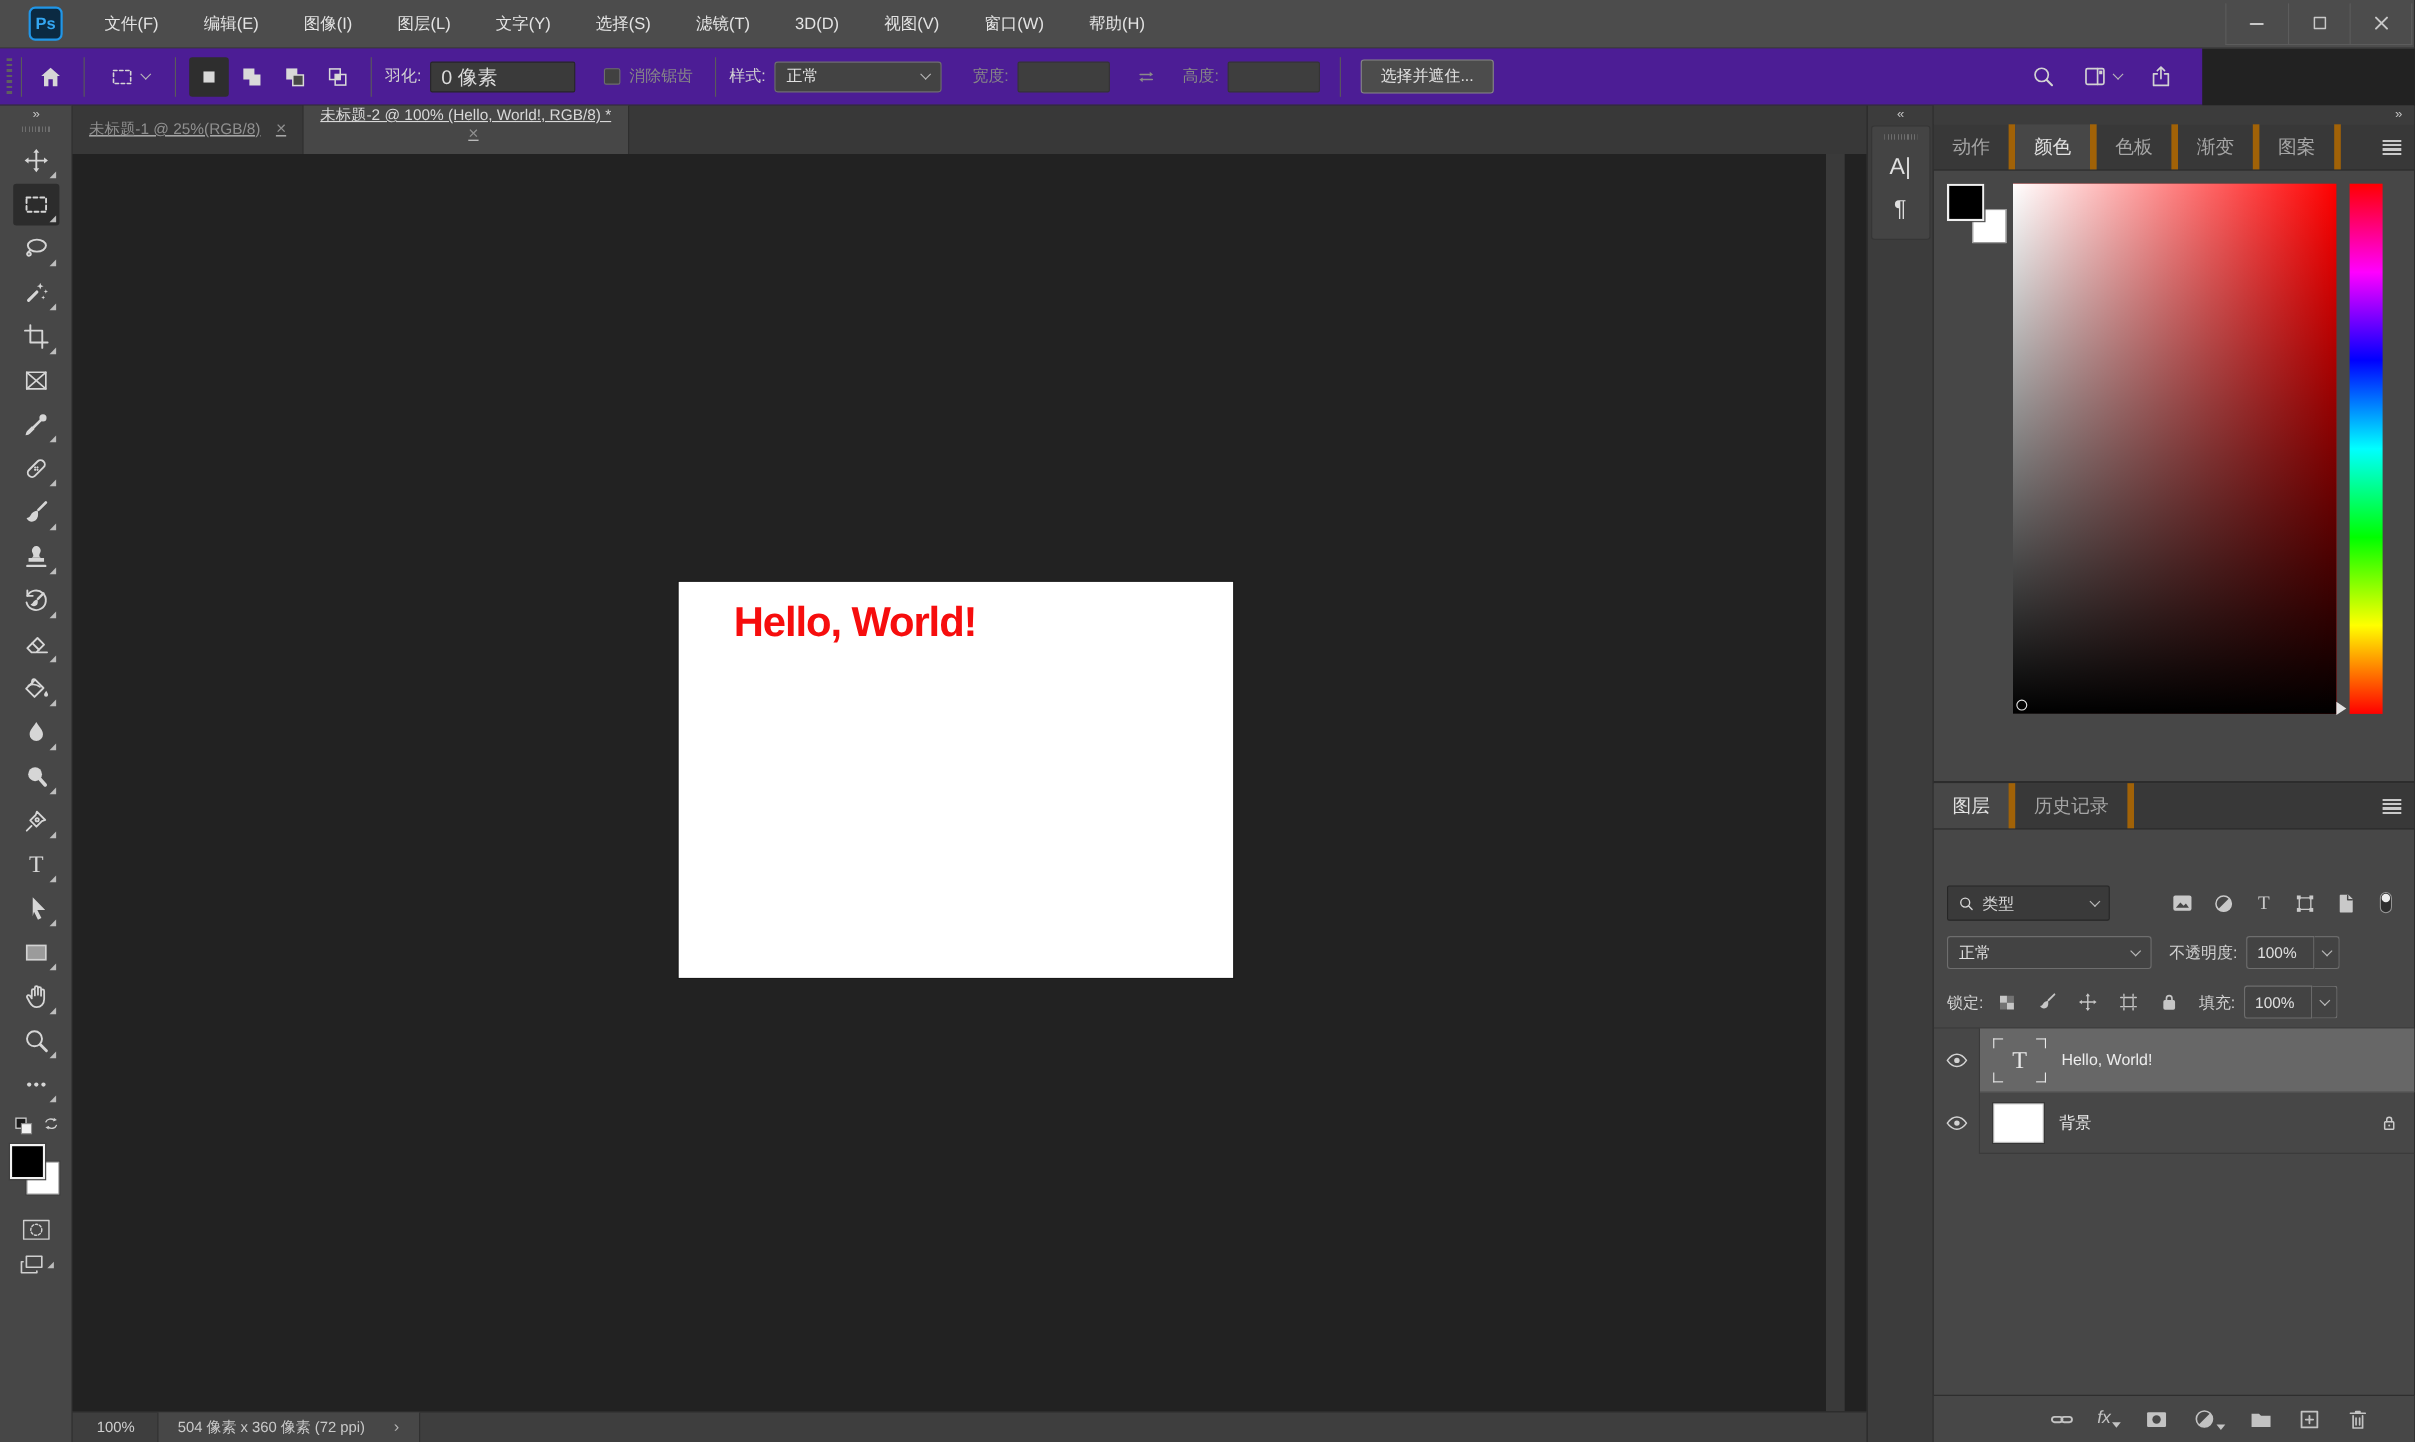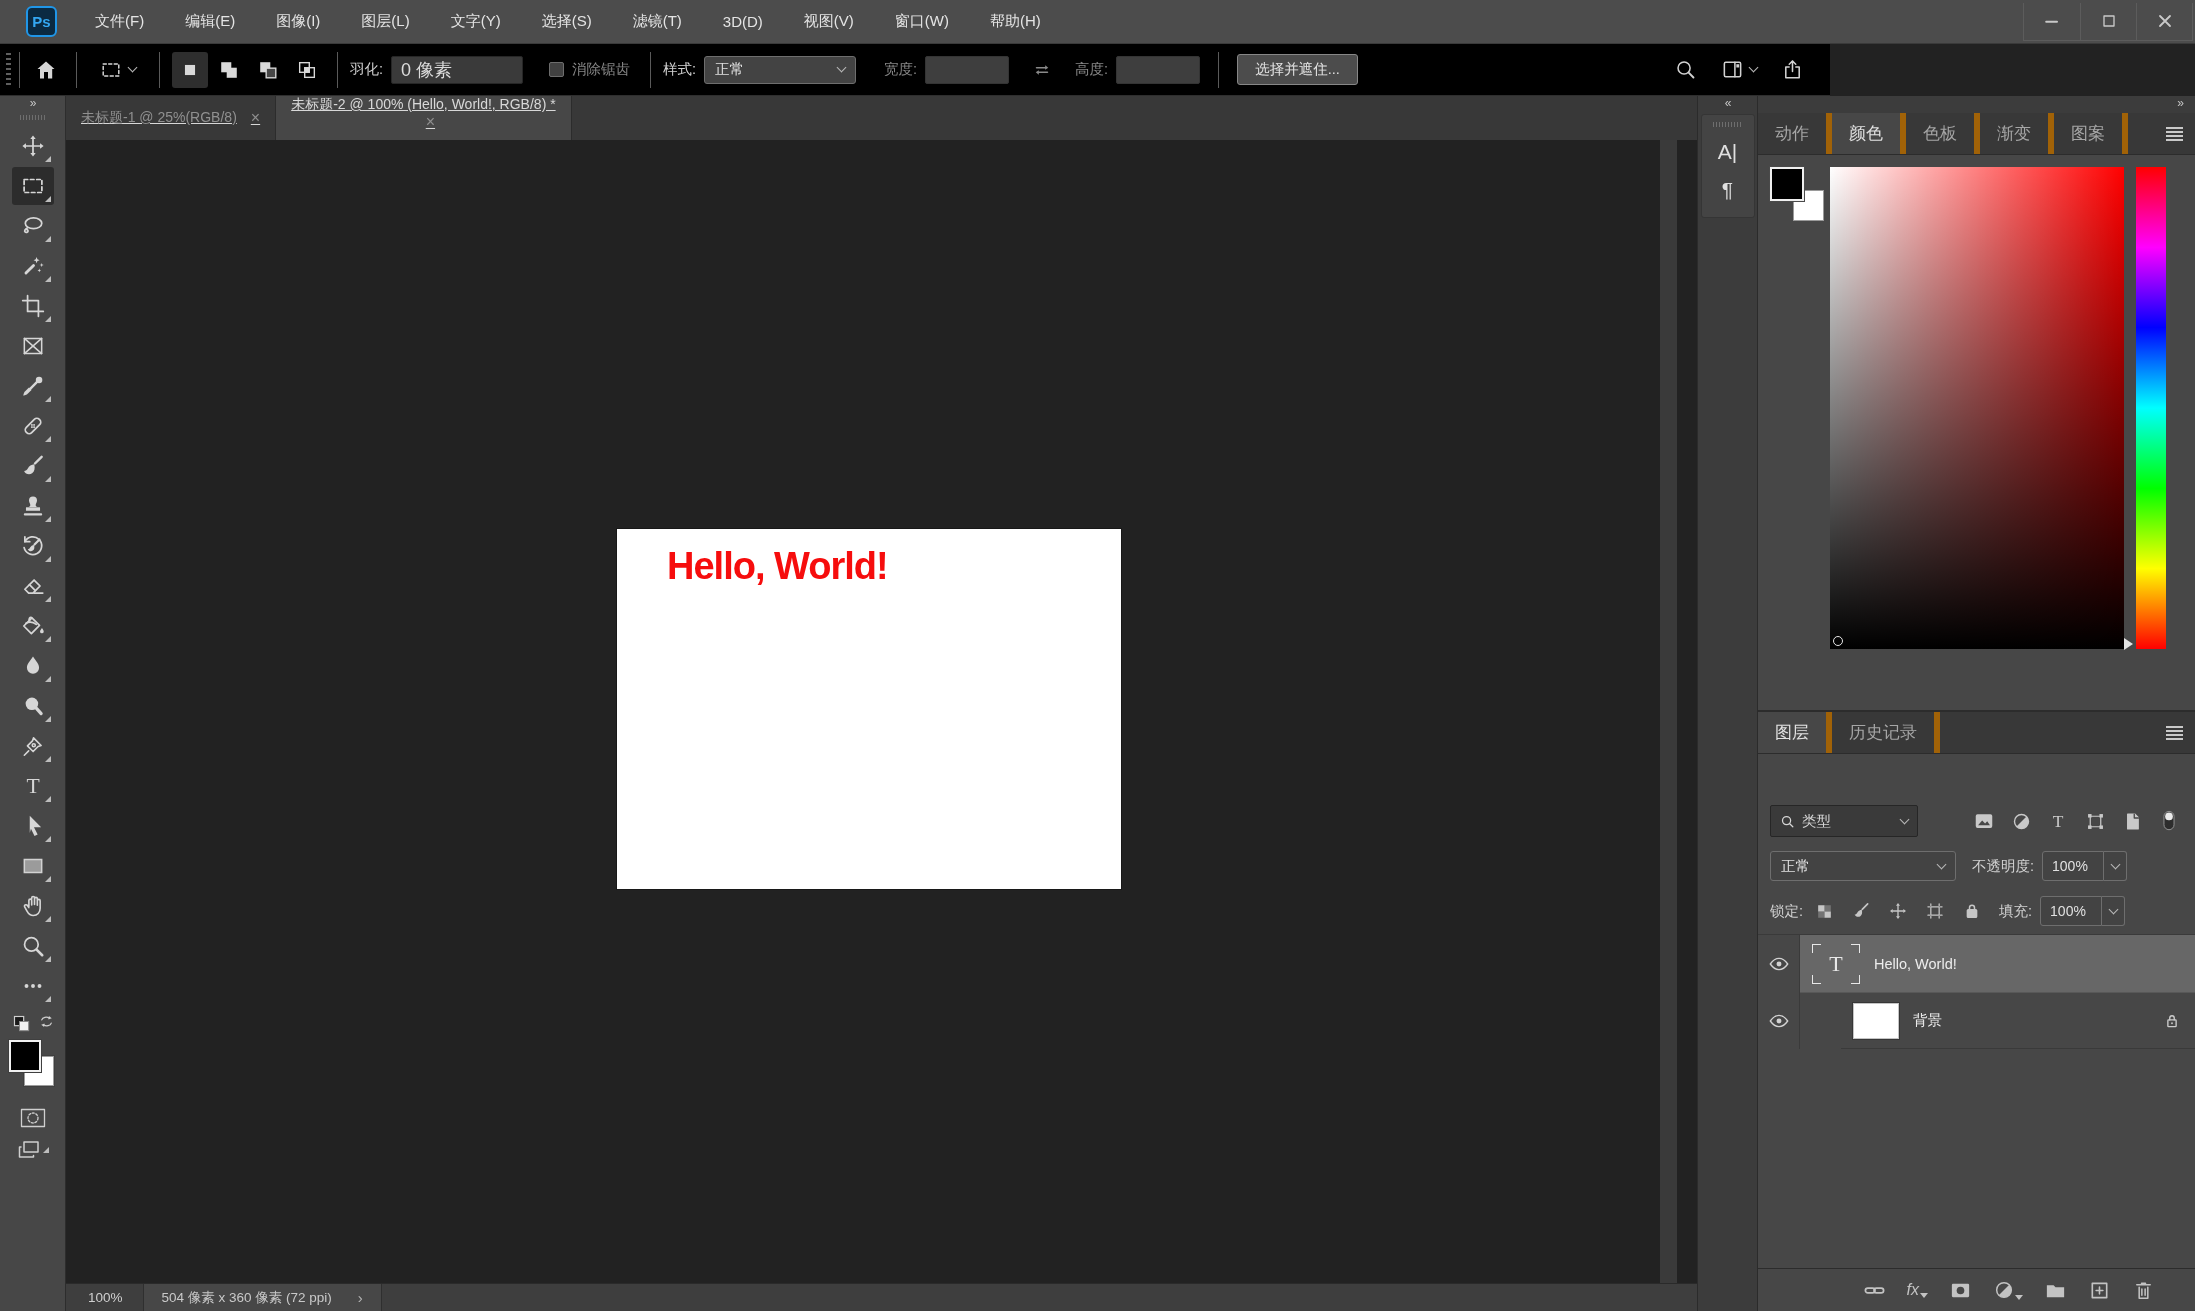--- a/index.html
+++ b/index.html
@@ -18,22 +18,22 @@
     background:#4c4c4c; border-bottom:1px solid #3a3a3a; display:flex; align-items:center; }
   .pslogo { width:31px; height:31px; margin:0 24px 0 26px; border:2px solid #2096e8; border-radius:6px;
     background:#0b2a42; color:#34a7f2; font-weight:bold; font-size:15px; display:flex; align-items:center; justify-content:center; }
   .menus { display:flex; height:100%; align-items:flex-end;gap:13px; }
   .mi { padding:0 14px; font-size:15px; color:#e4e4e4; height:100%; display:flex; align-items:center; cursor:default; }
   .wincontrols { margin-left:auto; display:flex; height:38px; border:1px solid #5c5c5c; border-top:none; margin-right:2px; }
   .winbtn { width:56px; display:flex; align-items:center; justify-content:center; color:#c9c9c9; border-left:1px solid #5c5c5c; }
   .winbtn:first-child { border-left:none; }
 
   
-  .optionsbar { position:absolute; left:0; top:44px; width:1830px; height:52px;
-    background:#000000; border-bottom:1px solid #2e2e2e; display:flex; align-items:center; }
+  .optionsbar { position:absolute; left:0; top:44px; width:2002px; height:52px;
+    background:#4c1d95; border-bottom:1px solid #2e2e2e; display:flex; align-items:center; }
   .obgrip { width:5px; height:34px; margin-left:6px;
     background:repeating-linear-gradient(180deg,#5f5f5f 0 2px,transparent 2px 5px); }
   .vsep { width:1px; height:36px; background:#5a5a5a; margin:0 12px; flex:none; }
   .obtn { width:36px; height:34px; display:flex; align-items:center; justify-content:center; border-radius:3px; color:#d6d6d6; }
   .preset { width:58px; height:32px; display:flex; align-items:center; justify-content:center; gap:7px; border-radius:3px; color:#d6d6d6; }
   .modes { display:flex; gap:3px; }
   .modebtn { width:36px; height:36px; display:flex; align-items:center; justify-content:center; border-radius:3px; color:#d9d9d9; }
   .modebtn.active { background:#2e2e2e; }
   .oblabel { font-size:14.5px; color:#d2d2d2; margin-right:8px; white-space:nowrap; }
   .oblabel.dim, .dim { color:#878787; }
@@ -663,21 +663,21 @@
           <svg class="ic" width="22" height="22" viewBox="0 0 24 24" style="stroke-width:1.5">
               <path d="M2.5 12C5.4 7.9 8.8 5.9 12 5.9s6.6 2 9.5 6.1c-2.9 4.1-6.3 6.1-9.5 6.1S5.4 16.1 2.5 12z"></path>
               <circle cx="12" cy="12" r="2.7" fill="currentColor" stroke="none"></circle>
             </svg>
         </div>
         <div class="lbody sel">
           <div class="tthumb"><i></i><i></i><i></i><i></i>T</div>
           <span class="lname">Hello, World!</span>
         </div>
       </div>
-      <div class="lrow" style="height:56px;gap:41px;">
+      <div class="lrow" style="height:56px;">
         <div class="eyecell">
           <svg class="ic" width="22" height="22" viewBox="0 0 24 24" style="stroke-width:1.5">
               <path d="M2.5 12C5.4 7.9 8.8 5.9 12 5.9s6.6 2 9.5 6.1c-2.9 4.1-6.3 6.1-9.5 6.1S5.4 16.1 2.5 12z"></path>
               <circle cx="12" cy="12" r="2.7" fill="currentColor" stroke="none"></circle>
             </svg>
         </div>
         <div class="lbody">
           <div class="bthumb"></div>
           <span class="lname">背景</span>
           <span class="llock">

